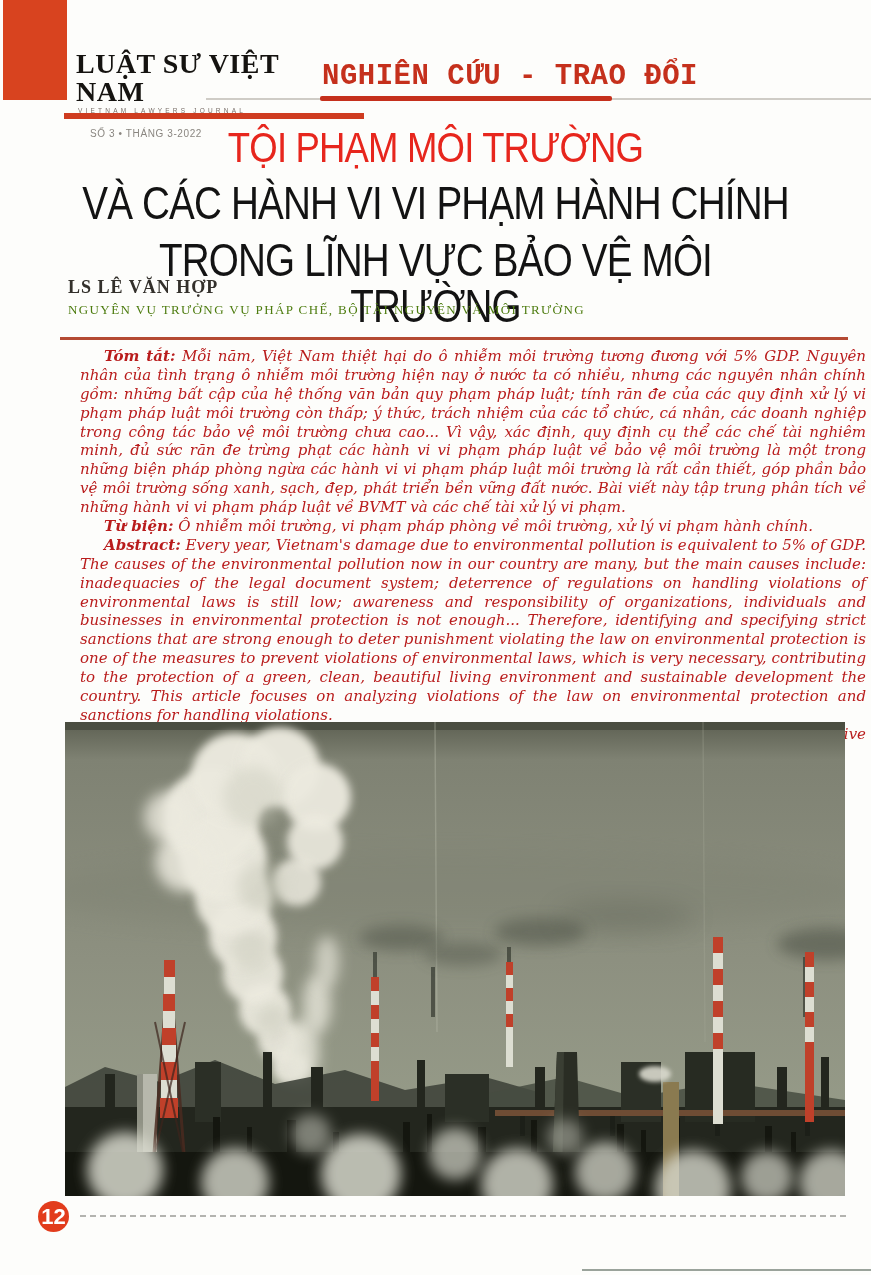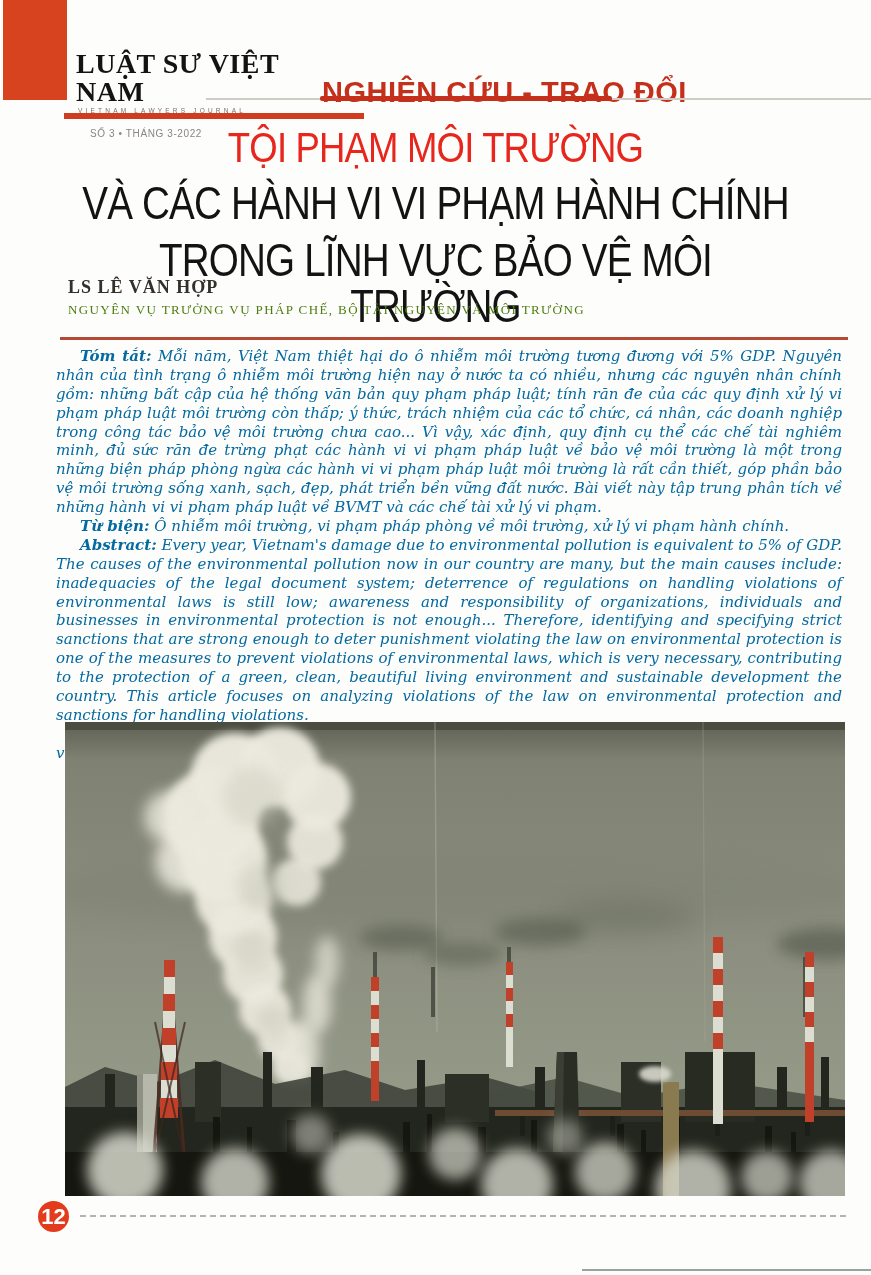--- a/index.html
+++ b/index.html
@@ -13,39 +13,39 @@
   .masthead{position:absolute;left:76px;top:50px;width:250px;}
   .logo-title{font-family:"Liberation Serif",serif;font-weight:bold;font-size:28px;
     letter-spacing:.5px;color:#151310;line-height:1;}
   .logo-subbar{position:relative;margin-top:1px;width:218px;height:12px;}
   .logo-subbar .tiny{position:absolute;top:0;left:2px;font-family:"Liberation Sans",sans-serif;
     font-size:6.5px;letter-spacing:3.2px;color:#7a6f69;white-space:nowrap;}
   .logo-subbar .bar{position:absolute;left:-12px;top:6px;width:300px;height:6px;background:#cf3c20;}
   .issue-line{margin-top:9px;margin-left:14px;font-family:"Liberation Sans",sans-serif;
     font-size:10px;color:#8a8680;letter-spacing:.6px;}
   .section-title{position:absolute;left:322px;top:60px;
-    font-family:Liberation Sans, sans-serif;font-weight:bold;font-size:29px;color:#c5301c;
-    letter-spacing:.5px;white-space:nowrap;margin-top:16px;}
+    font-family:Liberation Mono, monospace;font-weight:bold;font-size:29px;color:#c5301c;
+    letter-spacing:.5px;white-space:nowrap;}
   .head-thinline{position:absolute;left:206px;top:98px;width:665px;height:2px;background:#cfccc6;}
   .head-redline{position:absolute;left:320px;top:96px;width:292px;height:5px;background:#c5301c;border-radius:2px;}
   
   .title-block{position:absolute;left:0;top:126px;width:100%;text-align:center;
     font-family:"Liberation Sans",sans-serif;font-weight:400;}
   .title-red{font-size:43px;color:#e7261d;letter-spacing:-1px;transform:scaleX(.85);transform-origin:center;line-height:1;}
   .title-black{font-size:46px;color:#131313;letter-spacing:-1px;transform:scaleX(.84);transform-origin:center;
     line-height:1;margin-top:11px;}
   
   .byline{position:absolute;left:68px;top:277px;}
   .author-name{font-family:"Liberation Serif",serif;font-weight:bold;font-size:18px;color:#33302b;letter-spacing:1px;}
   .author-role{margin-top:4px;font-family:"Liberation Serif",serif;font-size:13px;color:#4d7c0f;letter-spacing:1.4px;}
   .byline-rule{position:absolute;left:60px;top:337px;width:788px;height:3px;background:#b44a33;}
   
-  .abstract{position:absolute;left:56px;top:347px;width:786px;
+  .abstract{position:absolute;left:80px;top:347px;width:786px;
     font-family:"DejaVu Serif","Liberation Serif",serif;font-style:italic;
-    font-size:15px;line-height:1.26;color:#0369a1;text-align:justify;}
+    font-size:15px;line-height:1.26;color:#b91c1c;text-align:justify;}
   .abstract p{margin:0;text-indent:24px;}
   .abstract .lbl{font-weight:bold;}
   
   .photo{position:absolute;left:65px;top:722px;width:780px;height:474px;background:#8b8e7e;}
   .photo svg{display:block;}
   
   .pagenum{position:absolute;left:38px;top:1201px;width:31px;height:31px;border-radius:50%;
     background:#e23c1c;color:#fff;font-family:"Liberation Sans",sans-serif;font-weight:bold;
     font-size:22px;display:flex;align-items:center;justify-content:center;}
   .foot-dash{position:absolute;left:80px;top:1215px;width:766px;border-top:2px dashed #b3b3af;}

